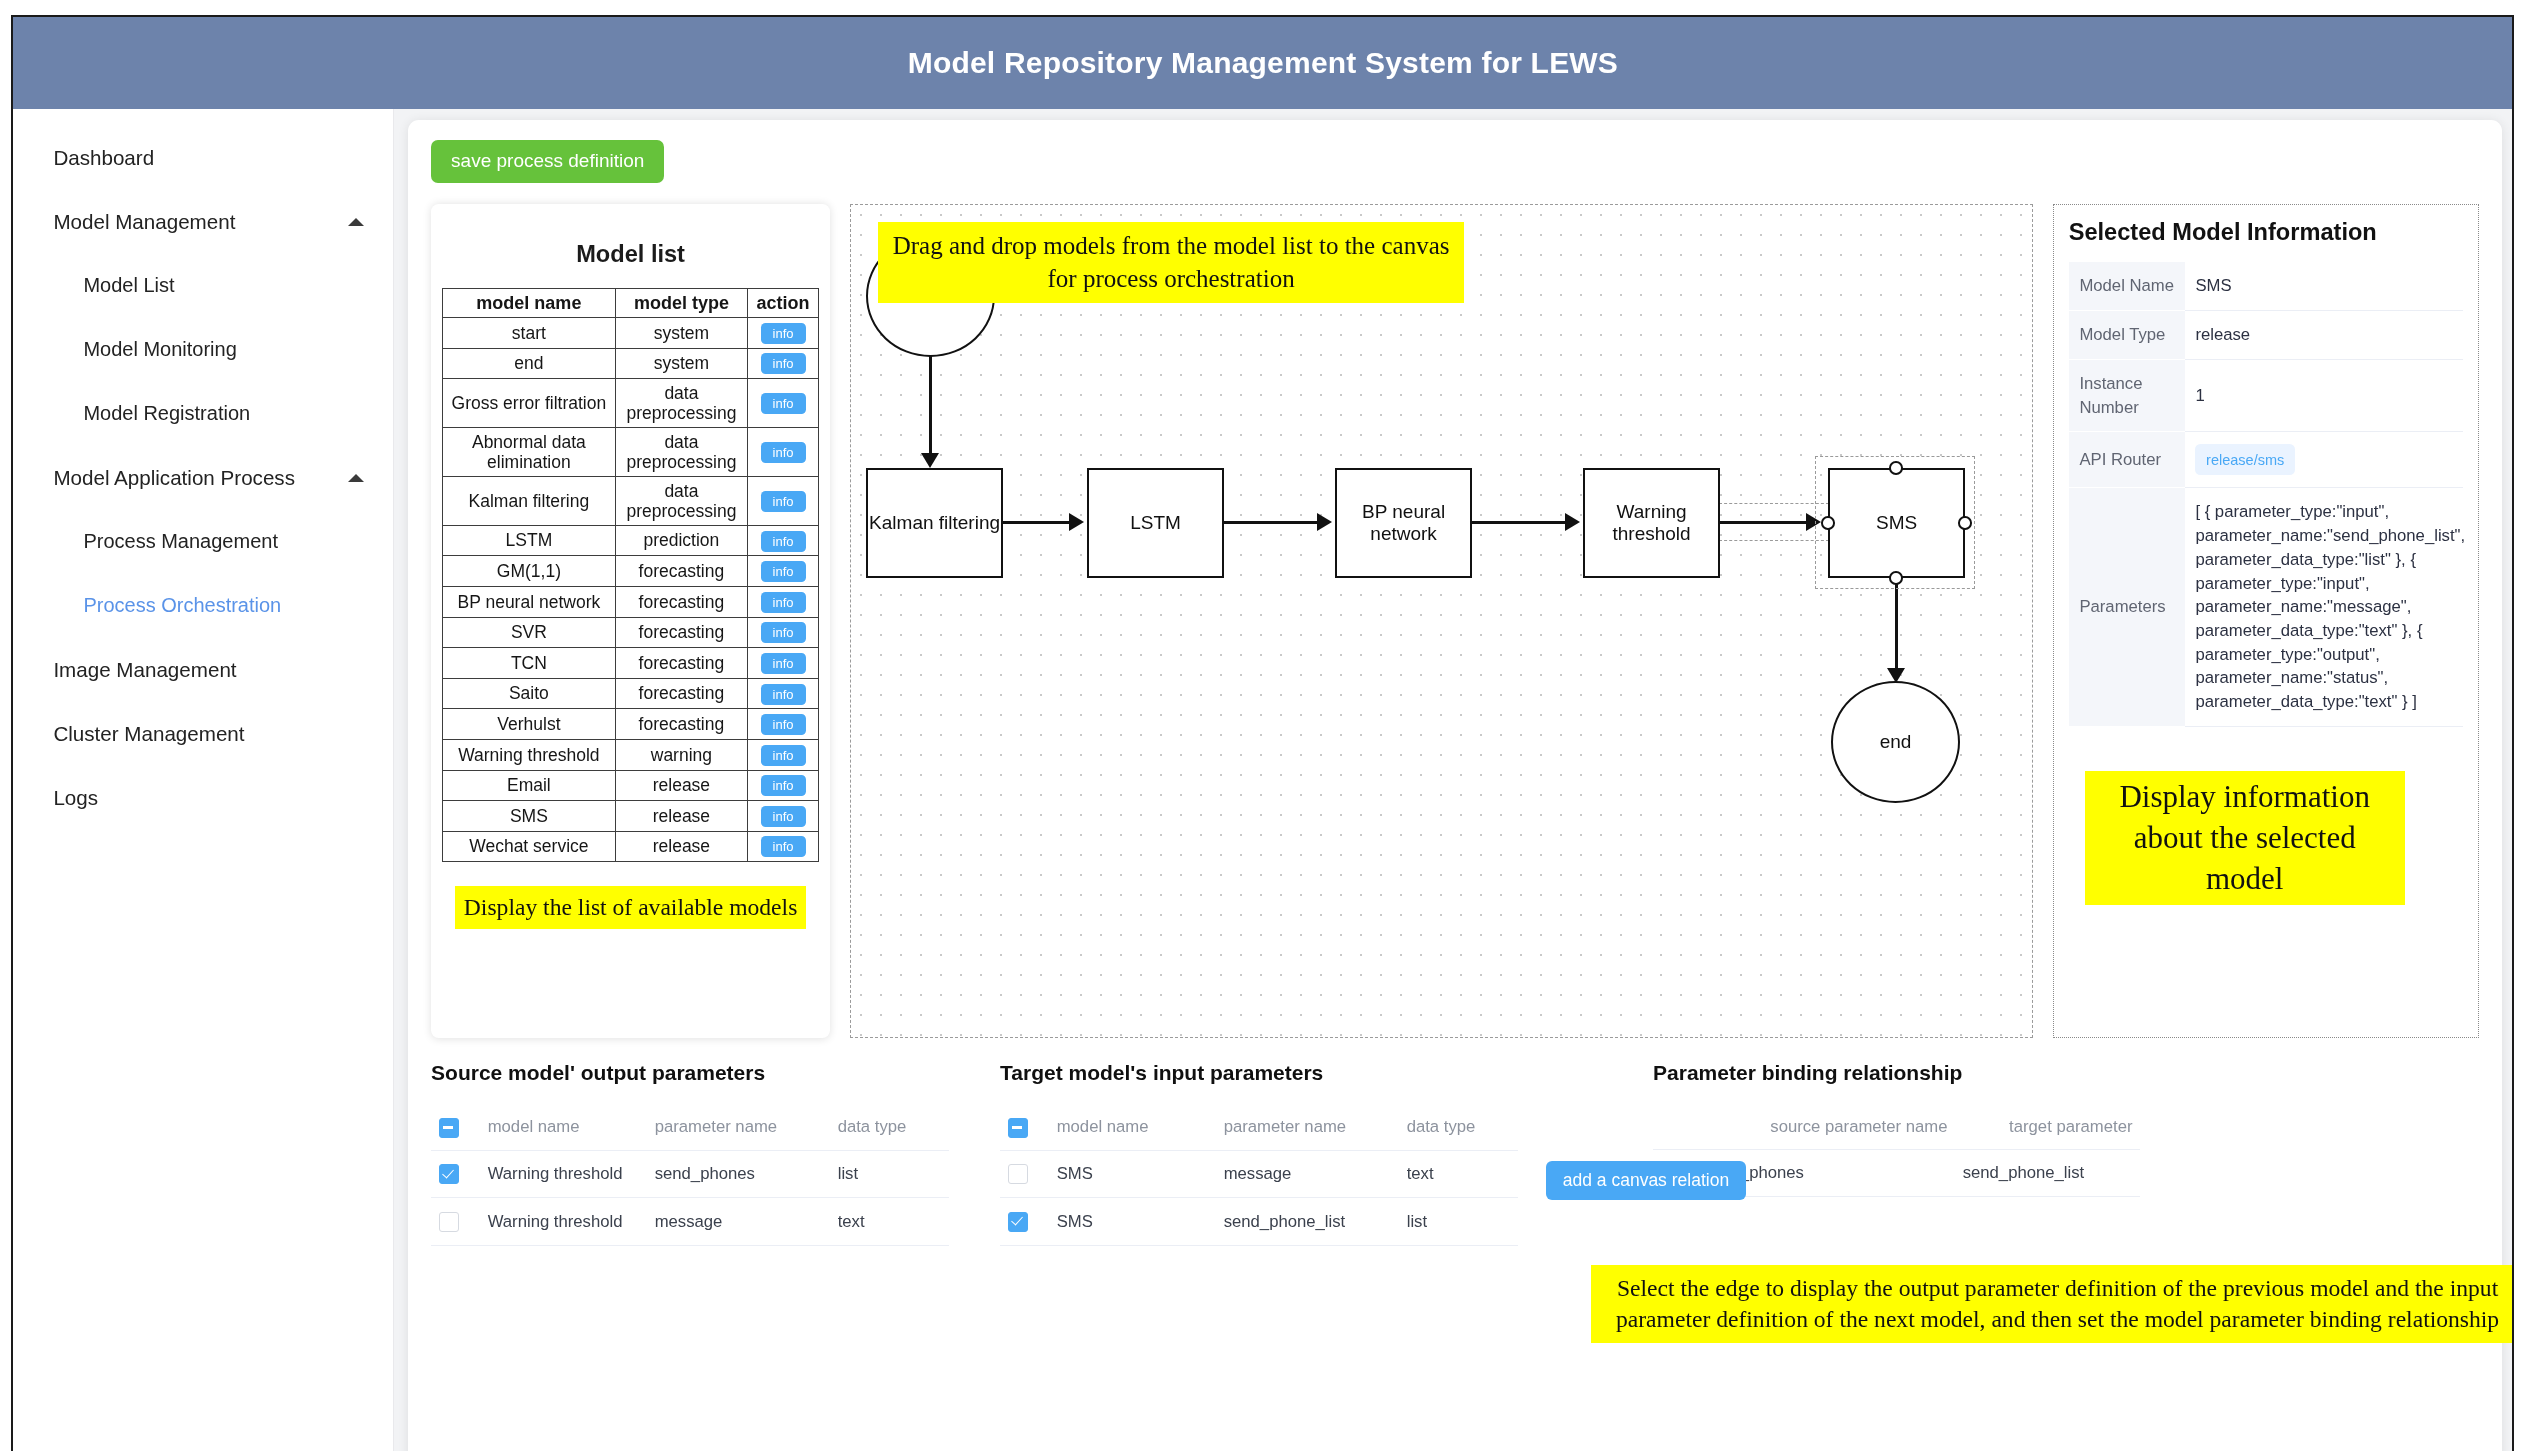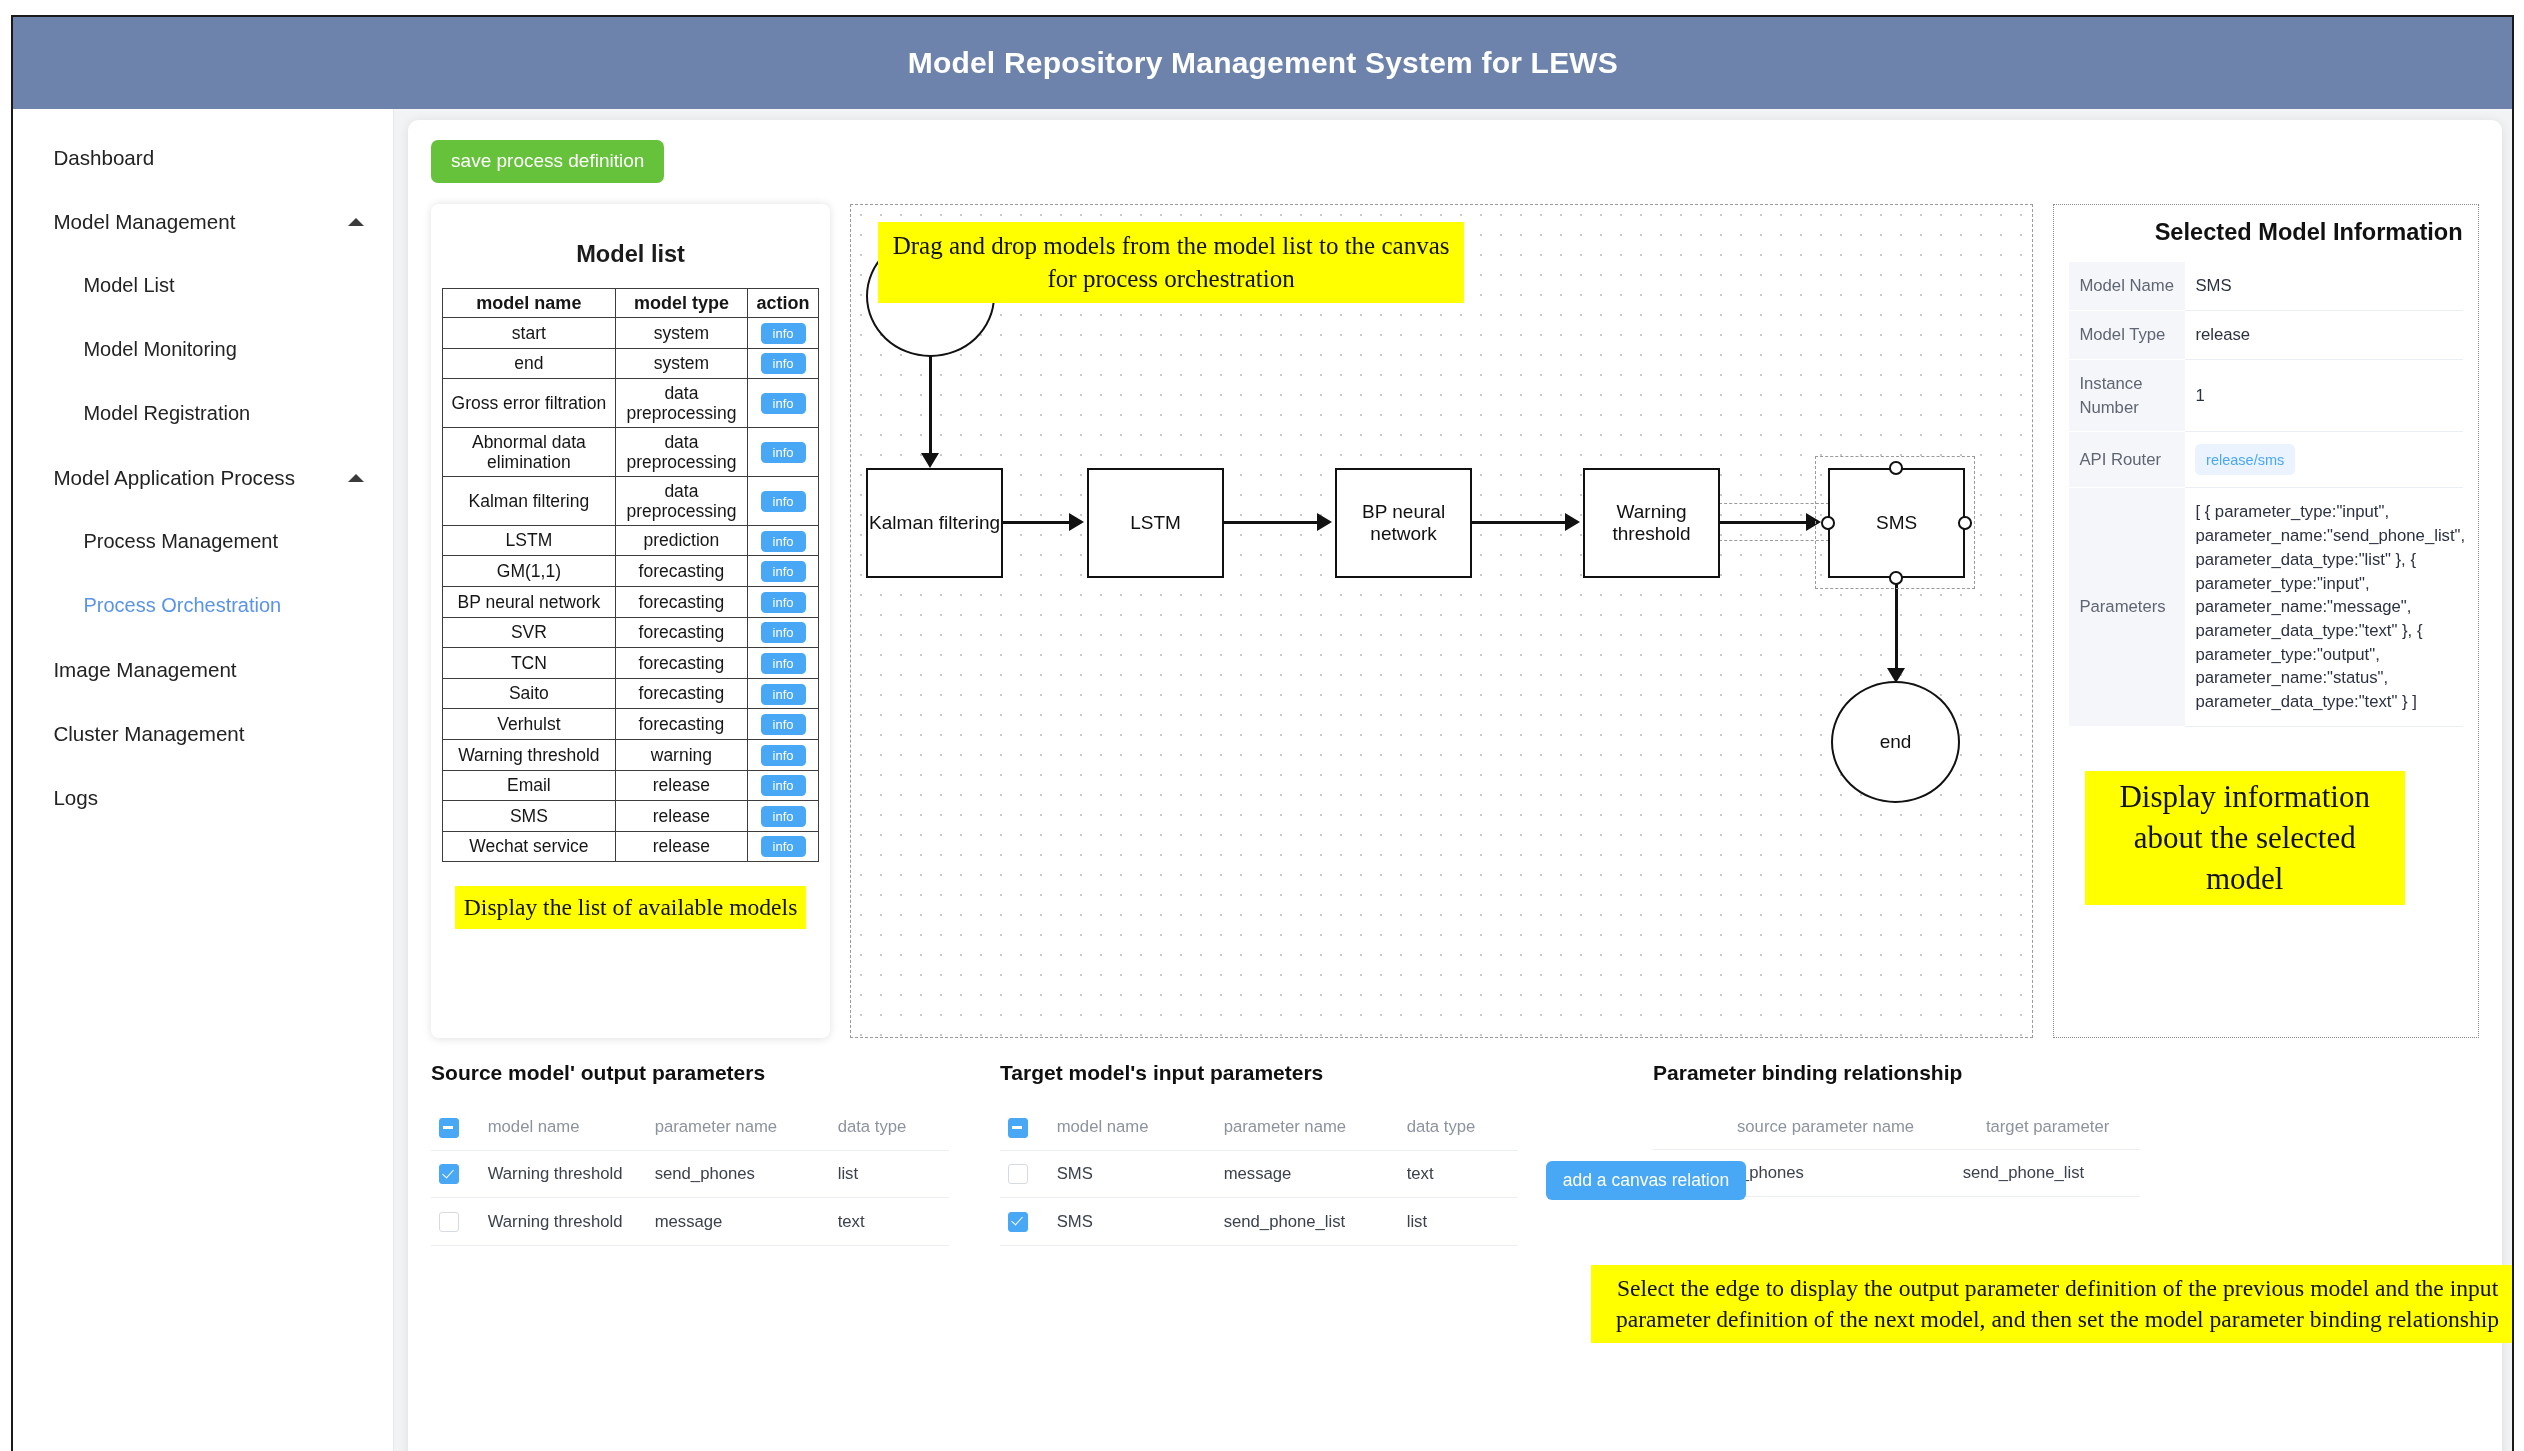--- a/index.html
+++ b/index.html
@@ -217,21 +217,20 @@
   
   .info-panel {
     flex: 0 0 426px;
     border: 1.5px dotted #8a8a8a;
     background: #ffffff;
     padding: 13.7px 15px 15px 15px;
   }
   .info-title {
     font-size: 23.6px; font-weight: bold; color: #111111;
     margin-bottom: 16.7px;
-    text-align: right;
   }
   table.infotab { border-collapse: collapse; width: 100%; table-layout: fixed; }
   table.infotab td {
     border-bottom: 1.5px solid #ebeef5;
     font-size: 16.7px;
     padding: 12px 10.7px;
     vertical-align: middle;
     color: #2c3142;
     line-height: 1.42;
   }
@@ -320,21 +319,21 @@
     font-size: 17.5px;
     cursor: pointer;
     font-family: "Liberation Sans", sans-serif;
     position: absolute;
     left: -107px; top: 100px;
     white-space: nowrap;
   }
   table.btab { border-collapse: collapse; width: 487px; table-layout: fixed; }
   table.btab th {
     font-size: 16.7px; color: #8d939e; font-weight: normal;
-    text-align: center; padding: 12px 7.6px;
+    text-align: right; padding: 12px 7.6px;
     border-bottom: 1.5px solid #ebeef5;
   }
   table.btab td {
     font-size: 16.7px; color: #3b414d;
     text-align: left; padding: 13px 7.6px;
     border-bottom: 1.5px solid #ebeef5;
   }
   table.btab col.ci { width: 43px; }
   table.btab col.cs { width: 259px; }
   .note-bottom {

